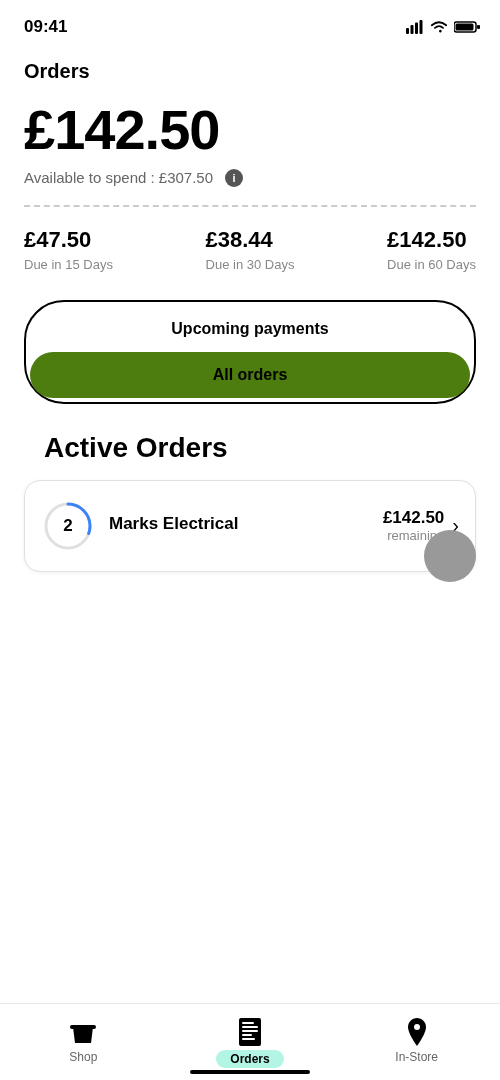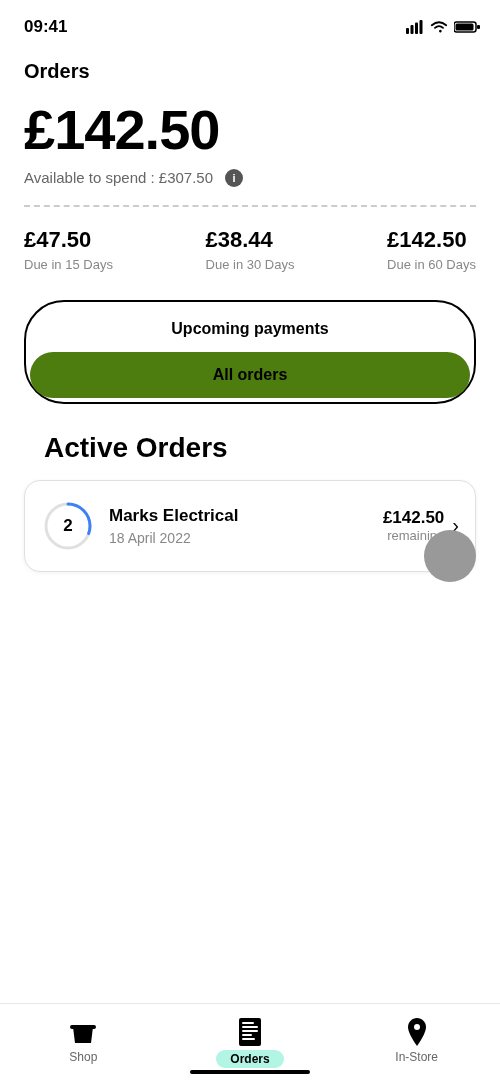--- a/index.html
+++ b/index.html
@@ -373,21 +373,20 @@
       <div class="progress-circle-container">
         <svg viewBox="0 0 54 54">
           <circle class="progress-circle-bg" cx="27" cy="27" r="22"></circle>
           <circle class="progress-circle-fg" cx="27" cy="27" r="22"></circle>
         </svg>
         <span class="progress-number">2</span>
       </div>
 
       <div class="order-info">
         <div class="order-name">Marks Electrical</div>
-        <div class="order-date">18 April 2022</div>
       </div>
 
       <div class="order-amount-section">
         <div class="order-amount-info">
           <div class="order-amount">£142.50</div>
           <div class="order-remaining-label">remaining</div>
         </div>
         <span class="chevron-right">›</span>
       </div>
     </div>

